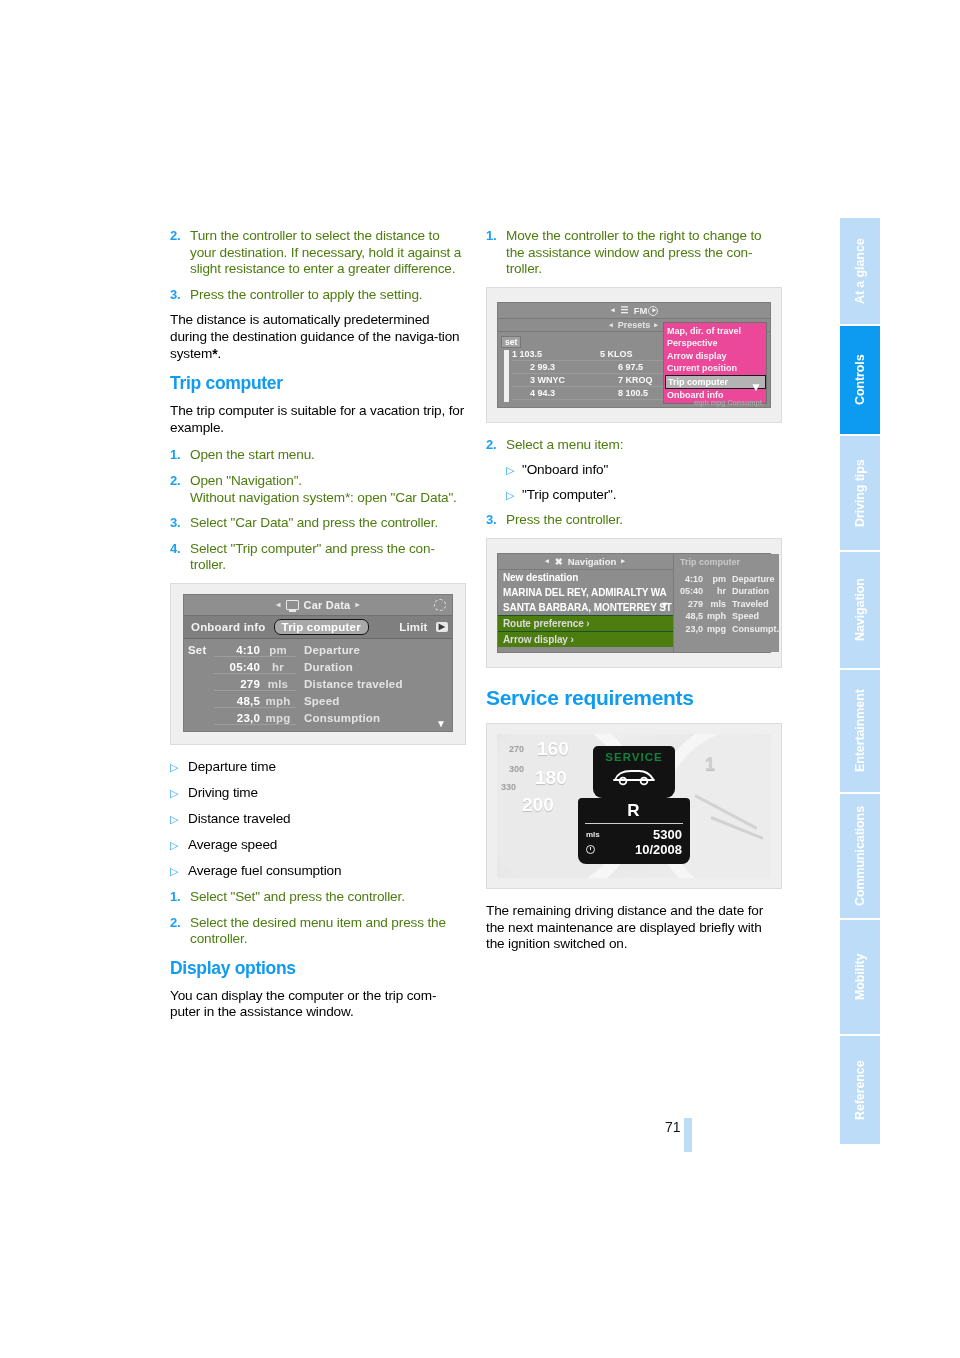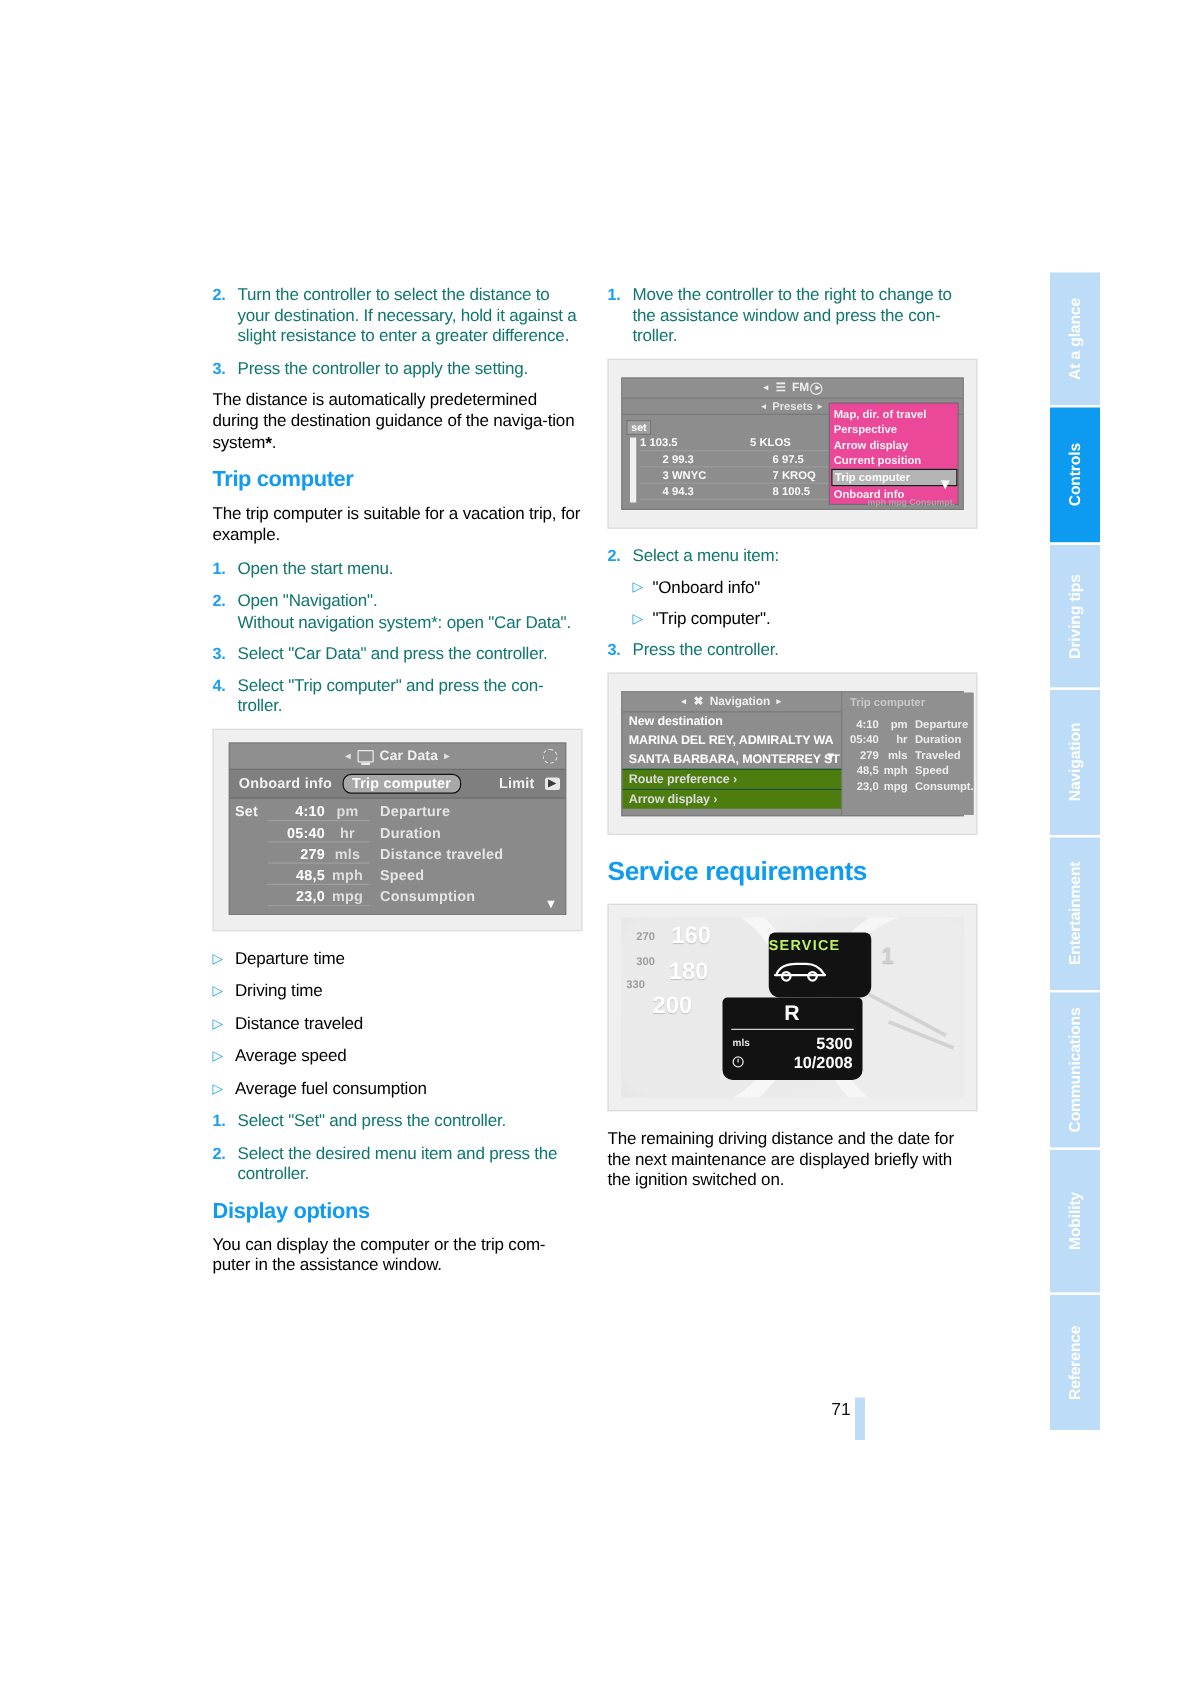--- a/index.html
+++ b/index.html
@@ -31,21 +31,21 @@
     line-height: 16.6px;
     margin-bottom: 9px;
     letter-spacing: -0.15px;
   }
   .step .num {
     color: #1b9ff0;
     flex: 0 0 20px;
     font-weight: 700;
     font-size: 13px;
   }
-  .step .txt { flex: 1 1 auto; color: #0f766e; }
+  .step .txt { flex: 1 1 auto; color: #4d7c0f; }
 
   
   .bul {
     display: flex;
     font-size: 13.6px;
     line-height: 16.6px;
     margin-bottom: 9px;
     letter-spacing: -0.15px;
   }
   .bul .tri {
@@ -306,22 +306,22 @@
     transform-origin: left center;
   }
   .speed-num { position: absolute; color: #ffffff; font-weight: 700; text-shadow: 0 1px 1px #bdbdbd; }
   .small-num { position: absolute; color: #9e9e9e; font-weight: 700; font-size: 9px; }
   .service-box {
     position: absolute; left: 50%; top: 12px;
     transform: translateX(-50%);
     width: 82px; height: 52px;
     background: #121212;
     border-radius: 5px 5px 9px 9px;
-    color: #bef264;
-    margin-left: 22px;
+    color: #15803d;
+    text-align: center;
   }
   .service-box .lbl {
     font-size: 11.5px; font-weight: 700; letter-spacing: 1px; margin-top: 5px;
   }
   .car-ico { margin-top: 4px; }
   .info-box {
     position: absolute; left: 50%; top: 64px;
     transform: translateX(-50%);
     width: 112px; height: 66px;
     background: #121212;

